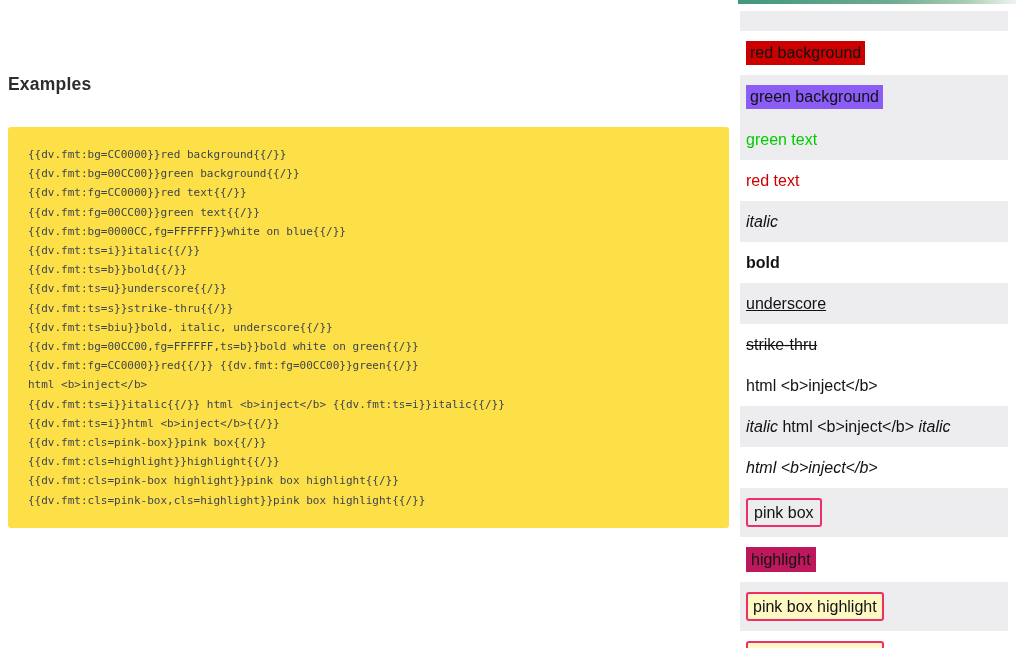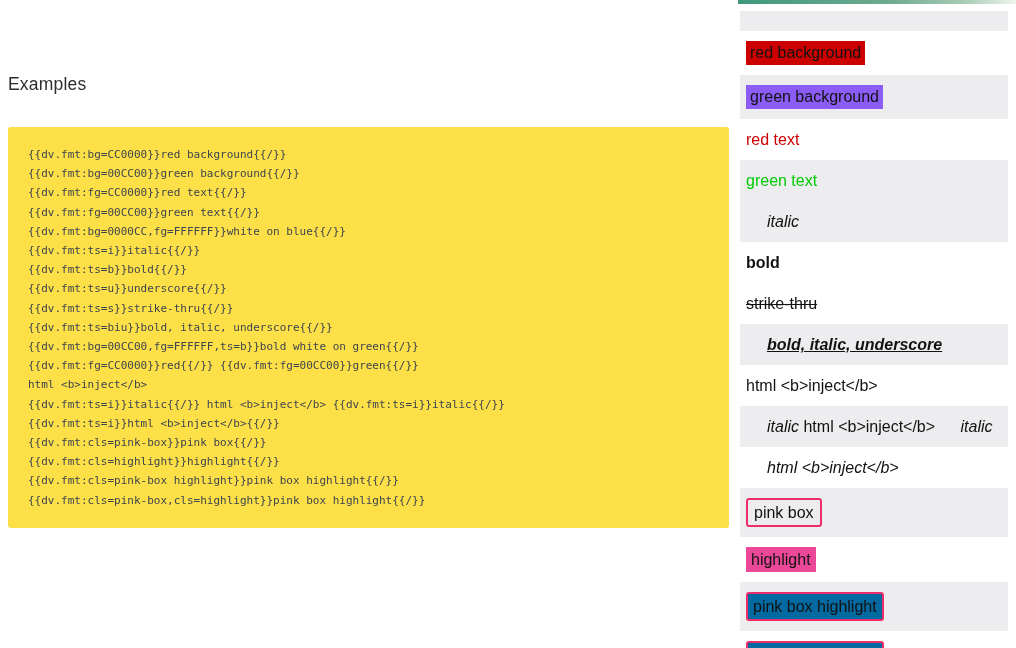--- a/index.html
+++ b/index.html
@@ -1,21 +1,21 @@
 <!DOCTYPE html>
 <html><head>
 <meta charset="utf-8">
 <style>
   * { margin:0; padding:0; box-sizing:border-box; }
   html,body { width:1016px; height:648px; background:#ffffff; overflow:hidden;
               font-family:"Liberation Sans", sans-serif; position:relative; }
 
   
   .left { position:absolute; left:8px; top:74px; width:721px; }
-  .heading { font-size:17.5px; font-weight:400; color:#2d2d2d; letter-spacing:.2px; line-height:20px; }
+  .heading { font-size:17.5px; font-weight:700; color:#2d2d2d; letter-spacing:.2px; line-height:20px; }
   .codeblock { margin-top:33px; background:#fde047; border-radius:3px; padding:18px 20px;
                font-family:"DejaVu Sans Mono", monospace; font-size:11px; line-height:19.2px;
                color:#3d4450; white-space:pre; overflow:hidden; }
 
   
   .right { position:absolute; left:738px; top:0; width:278px; height:648px; }
   .accent { height:4px; width:100%;
             background:linear-gradient(90deg,#3f987e 0%,#6fab90 55%,#a9cdb4 82%,#eef5ee 100%); }
   #rows { margin-top:7px; margin-left:2px; width:268px; }
   .row { min-height:31px; display:flex; align-items:center; padding:10px 6px;
@@ -25,27 +25,27 @@
   .row.spacer-bottom { min-height:10px; }
 
   
   .fg-red { color:#CC0000; }
   .fg-green { color:#00CC00; }
   .fg-white { color:#FFFFFF; }
   .bg-red { background:#CC0000; display:inline-block; padding:1px 4px 2px; }
   .bg-green { background:#8b5cf6; display:inline-block; padding:1px 4px 2px; }
   .bg-blue { background:#0000CC; display:inline-block; padding:1px 4px 2px; }
   .b { font-weight:bold; }
-  .i { font-style:italic;margin-left:21px; }
+  .i { font-style:italic; }
   .u { text-decoration:underline; }
   .s { text-decoration:line-through; }
   .b.u, .b.i.u { text-decoration:underline; }
   .pink-box { display:inline-block; border:2px solid #ED2E68; border-radius:3px; padding:2px 6px; }
-  .highlight { background:#ec4899; display:inline-block; padding:2px 5px; }
-  .pink-box.highlight { background:#0369a1; }
+  .highlight { background:#be185d; display:inline-block; padding:2px 5px; }
+  .pink-box.highlight { background:#fef9c3; }
 </style>
 </head>
 <body>
 
 <main>
 
   <section class="left">
     <h2 class="heading">Examples</h2>
     <pre class="codeblock"><code>{{dv.fmt:bg=CC0000}}red background{{/}}
 {{dv.fmt:bg=00CC00}}green background{{/}}
@@ -67,26 +67,26 @@
 {{dv.fmt:cls=pink-box highlight}}pink box highlight{{/}}
 {{dv.fmt:cls=pink-box,cls=highlight}}pink box highlight{{/}}</code></pre>
   </section>
 
   <aside class="right">
     <div class="accent"></div>
     <div id="rows">
         <div class="row alt spacer-top"></div>
         <div class="row"><span class="bg-red">red background</span></div>
         <div class="row alt"><span class="bg-green">green background</span></div>
+        <div class="row alt"><span class="fg-green">green text</span></div>
         <div class="row"><span class="fg-red">red text</span></div>
-        <div class="row alt"><span class="fg-green">green text</span></div>
         <div class="row alt"><span class="i">italic</span></div>
         <div class="row"><span class="b">bold</span></div>
+        <div class="row alt"><span class="u">underscore</span></div>
         <div class="row"><span class="s">strike-thru</span></div>
-        <div class="row alt"><span class="b i u">bold, italic, underscore</span></div>
         <div class="row"><span>html &lt;b&gt;inject&lt;/b&gt;</span></div>
         <div class="row alt"><span class="i">italic</span><span> html &lt;b&gt;inject&lt;/b&gt; </span><span class="i">italic</span></div>
         <div class="row"><span class="i">html &lt;b&gt;inject&lt;/b&gt;</span></div>
         <div class="row alt"><span class="pink-box"><span>pink box</span></span></div>
         <div class="row"><span class="highlight"><span>highlight</span></span></div>
         <div class="row alt"><span class="pink-box highlight"><span>pink box highlight</span></span></div>
         <div class="row"><span class="pink-box highlight"><span>pink box highlight</span></span></div>
         <div class="row alt spacer-bottom"></div>
       </div>
   </aside>

